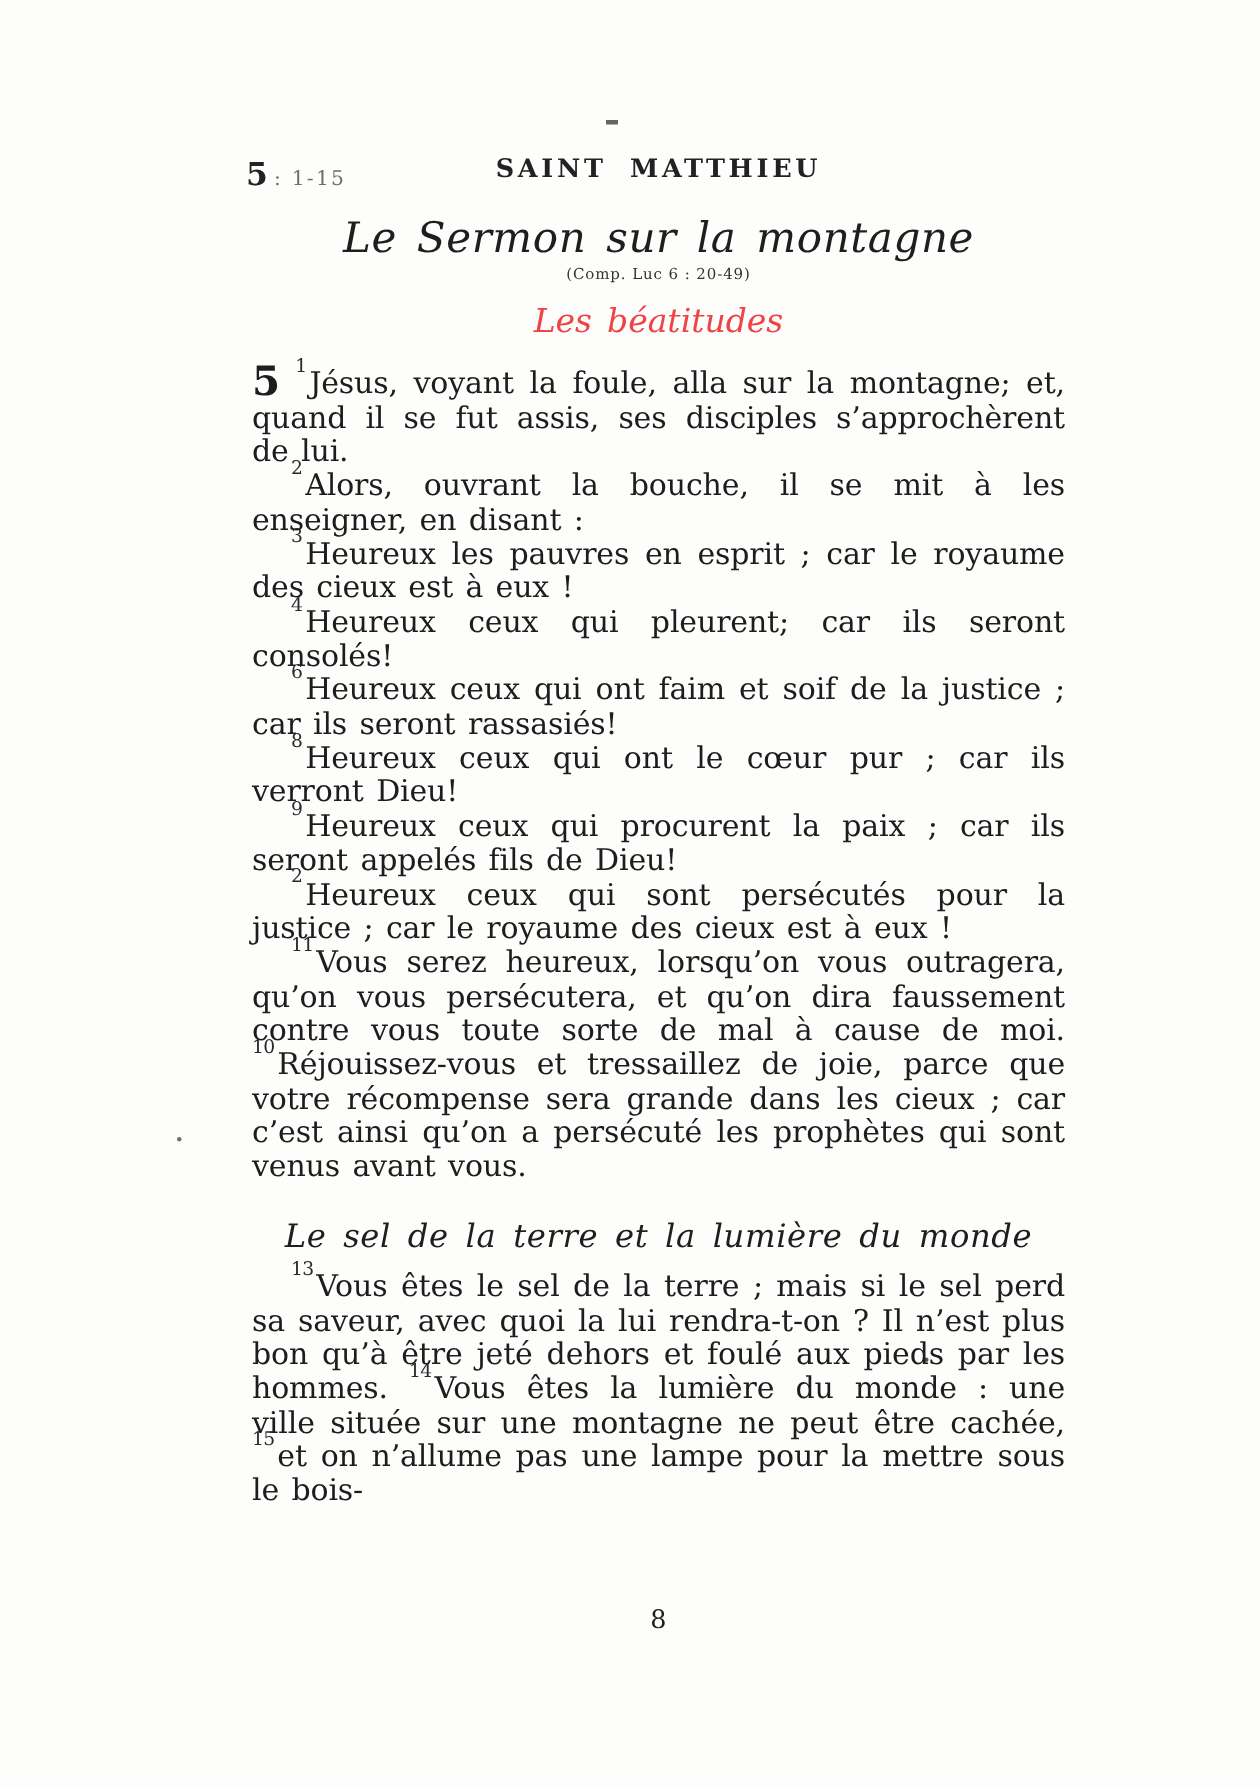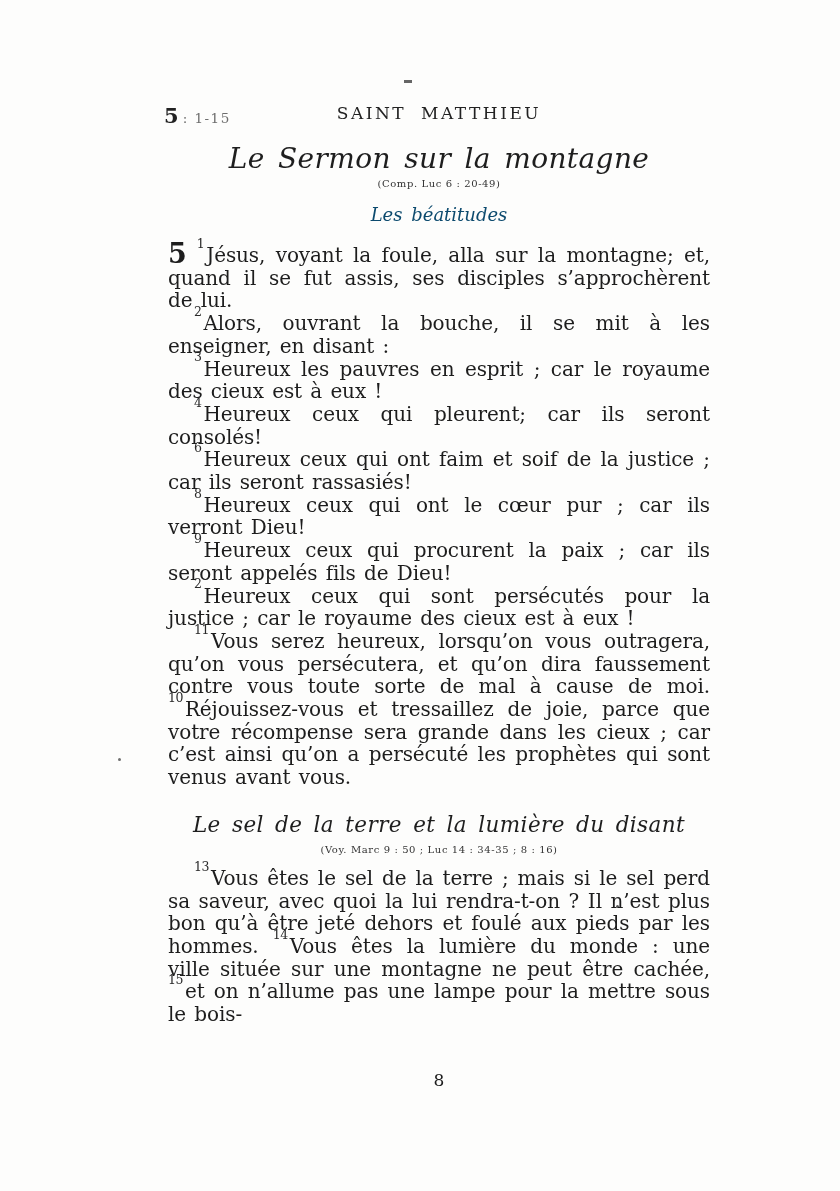--- a/index.html
+++ b/index.html
@@ -12,38 +12,38 @@
     position: relative;
   }
   .page { position: absolute; inset: 0; }
   .content { position: absolute; left: 168px; top: 101px; width: 542px; }
 
   .header-row { position: relative; height: 24px; }
   .chapter-ref { position: absolute; left: -4px; top: 2px; white-space: nowrap; }
   .chapter-ref .ch-num { font-size: 21px; font-weight: 700; color: #222; }
   .chapter-ref .ch-range { font-size: 13.5px; color: #6e6e6e; letter-spacing: 1.5px; margin-left: 4px; }
   .running-title {
-    text-align: center; font-size: 17px; font-weight: 400;
+    text-align: center; font-size: 17px; font-weight: 700;
     letter-spacing: 2.5px; word-spacing: 7px; color: #222;
     padding-top: 2px;
   }
 
   .sec-title {
     font-style: italic; font-weight: 400; font-size: 28px;
     line-height: 28px; text-align: center; margin: 20px 0 0 0;
     letter-spacing: 0.4px; word-spacing: 4px; color: #1e1e1e;
   }
   .crossref {
     font-size: 10px; line-height: 18px; text-align: center;
     margin-top: 2px; letter-spacing: 0.6px; color: #333;
   }
   .sec-subtitle {
-    font-style: italic; font-weight: 400; font-size: 18px;
+    font-style: italic; font-weight: 400; font-size: 22px;
     line-height: 28px; text-align: center; margin: 8px 0 0 0;
-    word-spacing: 3px; color: #0c4a6e;
+    word-spacing: 3px; color: #ef4444;
   }
 
   .verses {
     margin-top: 15px; font-size: 20px; line-height: 22.7px;
     text-align: justify; word-spacing: 2px; letter-spacing: -0.1px;
   }
   .verses p { margin: 0; text-indent: 26px; }
   .verses p.chapter-start { text-indent: 0; }
   .chapter-num {
     font-size: 27px; font-weight: 700; line-height: 0;
@@ -95,22 +95,21 @@
         <p><sup class="verse-num">2</sup>Alors, ouvrant la bouche, il se mit à les enseigner, en disant :</p>
         <p><sup class="verse-num">3</sup>Heureux les pauvres en esprit ; car le royaume des cieux est à eux !</p>
         <p><sup class="verse-num">4</sup>Heureux ceux qui pleurent; car ils seront consolés!</p>
         <p><sup class="verse-num">6</sup>Heureux ceux qui ont faim et soif de la justice ; car ils seront rassasiés!</p>
         <p><sup class="verse-num">8</sup>Heureux ceux qui ont le cœur pur ; car ils verront Dieu!</p>
         <p><sup class="verse-num">9</sup>Heureux ceux qui procurent la paix ; car ils seront appelés fils de Dieu!</p>
         <p><sup class="verse-num">2</sup>Heureux ceux qui sont persécutés pour la justice ; car le royaume des cieux est à eux !</p>
         <p><sup class="verse-num">11</sup>Vous serez heureux, lorsqu’on vous outragera, qu’on vous persécutera, et qu’on dira faussement contre vous toute sorte de mal à cause de moi. <sup class="verse-num">10</sup>Réjouissez-vous et tressaillez de joie, parce que votre récompense sera grande dans les cieux ; car c’est ainsi qu’on a persécuté les prophètes qui sont venus avant vous.</p>
       </div>
 
-    <h1 class="sec-title sec2">Le sel de la terre et la lumière du disant</h1>
-    <div class="crossref crossref2">(Voy. Marc 9 : 50 ; Luc 14 : 34-35 ; 8 : 16)</div>
+    <h1 class="sec-title sec2">Le sel de la terre et la lumière du monde</h1>
     <div class="verses verses2">
         <p><sup class="verse-num">13</sup>Vous êtes le sel de la terre ; mais si le sel perd sa saveur, avec quoi la lui rendra-t-on ? Il n’est plus bon qu’à être jeté dehors et foulé aux pieds par les hommes. <sup class="verse-num">14</sup>Vous êtes la lumière du monde : une ville située sur une montagne ne peut être cachée, <sup class="verse-num">15</sup>et on n’allume pas une lampe pour la mettre sous le bois-</p>
       </div>
 
   </div>
 
   <div class="page-number">8</div>
 
 </div>
 

